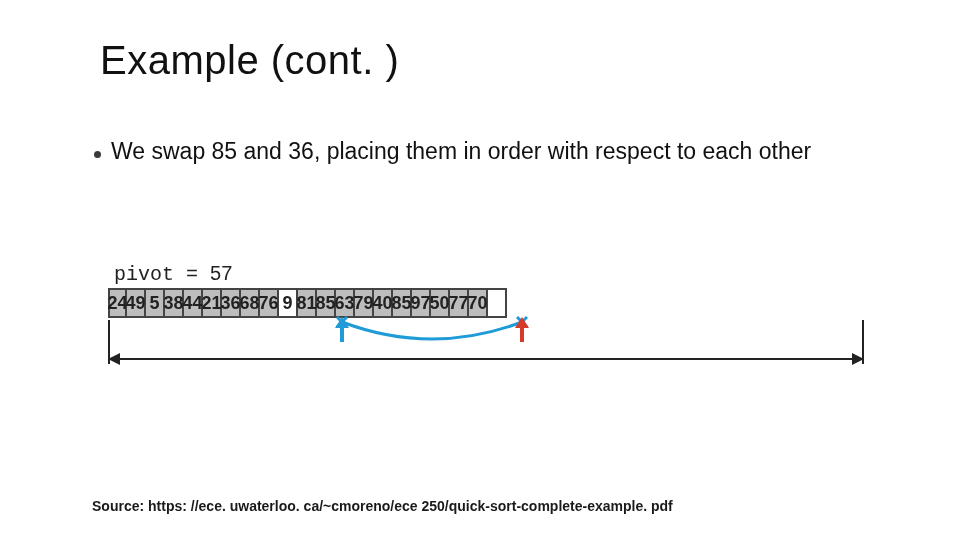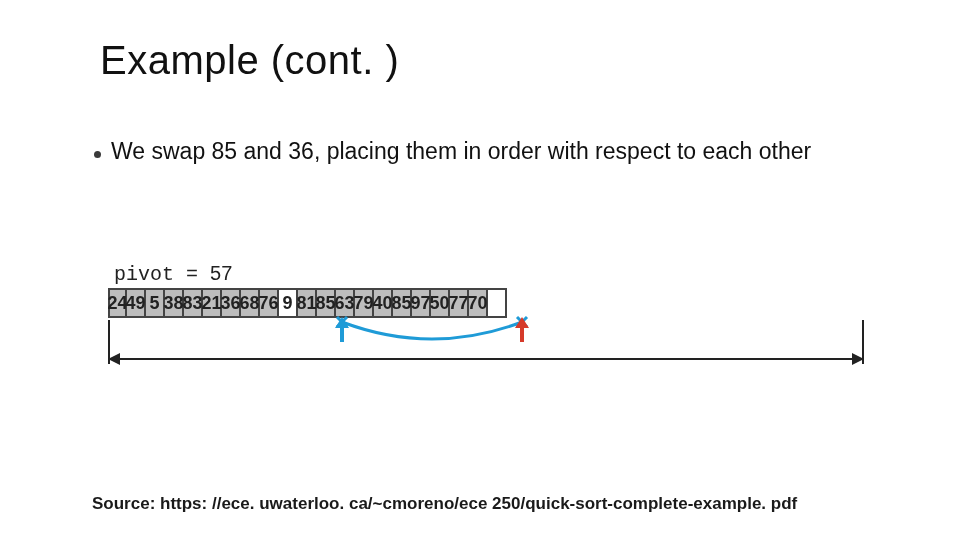--- a/index.html
+++ b/index.html
@@ -106,21 +106,21 @@
   .range-head.right { border-left: 12px solid #222; }
   .range-tick {
     position: absolute;
     width: 2px;
     background: #222;
   }
   .source {
     position: absolute;
     left: 60px;
     bottom: 26px;
-    font-size: 17px;
+    font-size: 14px;
     font-weight: 700;
     color: #1a1a1a;
   }
 </style>
 </head>
 <body>
 
 <div class="slide">
 
   <div class="title">Example (cont. )</div>
@@ -133,21 +133,21 @@
   <div class="pivot-label">
     <span>pivot = </span><span class="pivot-val">57</span>
   </div>
 
   <div class="array-container">
     <div class="array" id="array">
         <div class="cell gray">24</div>
         <div class="cell gray">49</div>
         <div class="cell gray">5</div>
         <div class="cell gray">38</div>
-        <div class="cell gray">83</div>
+        <div class="cell gray">44</div>
         <div class="cell gray">21</div>
         <div class="cell gray">36</div>
         <div class="cell gray">68</div>
         <div class="cell gray">76</div>
         <div class="cell white">9</div>
         <div class="cell gray">81</div>
         <div class="cell gray">85</div>
         <div class="cell gray">63</div>
         <div class="cell gray">79</div>
         <div class="cell gray">40</div>

